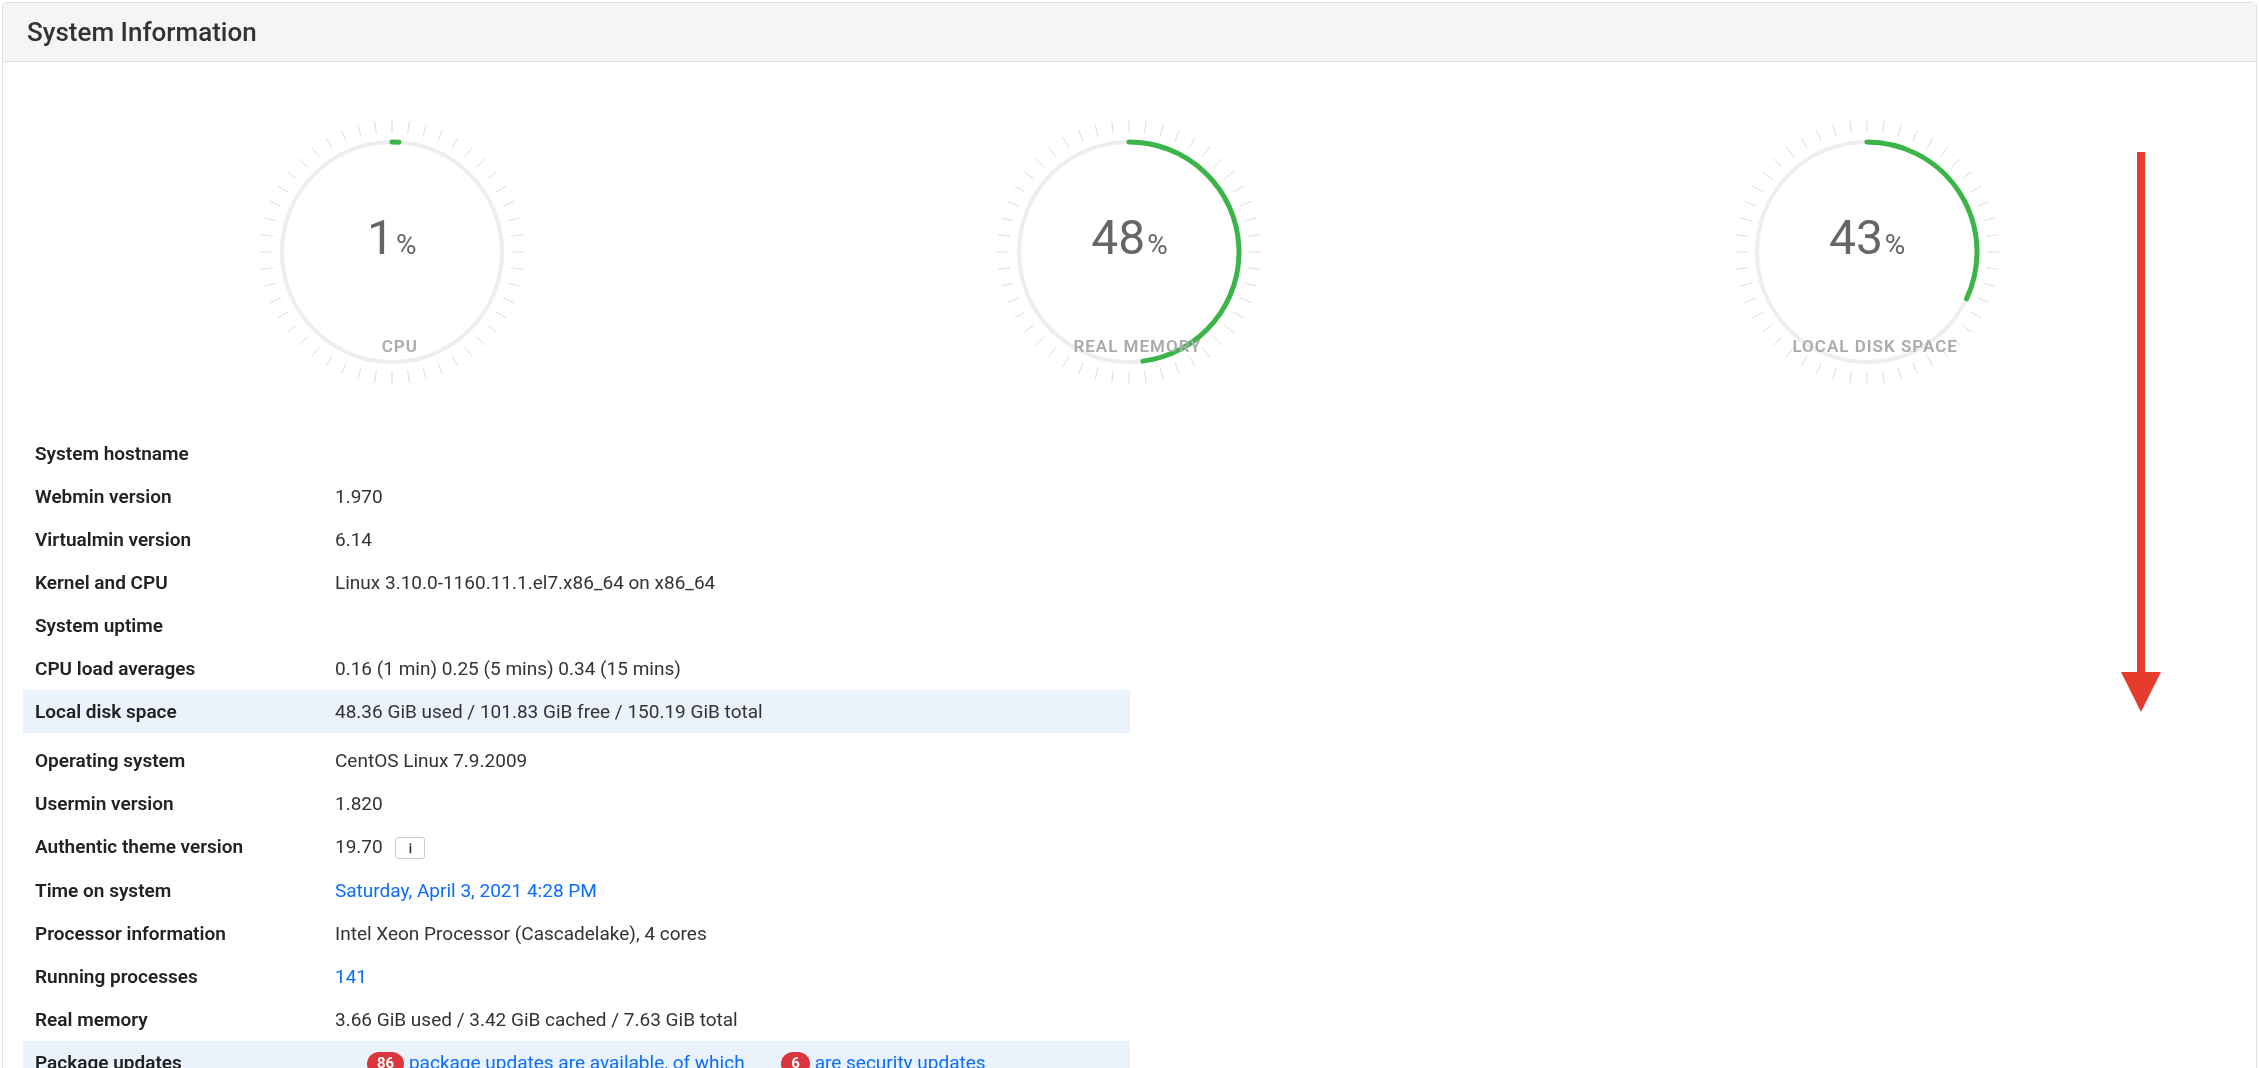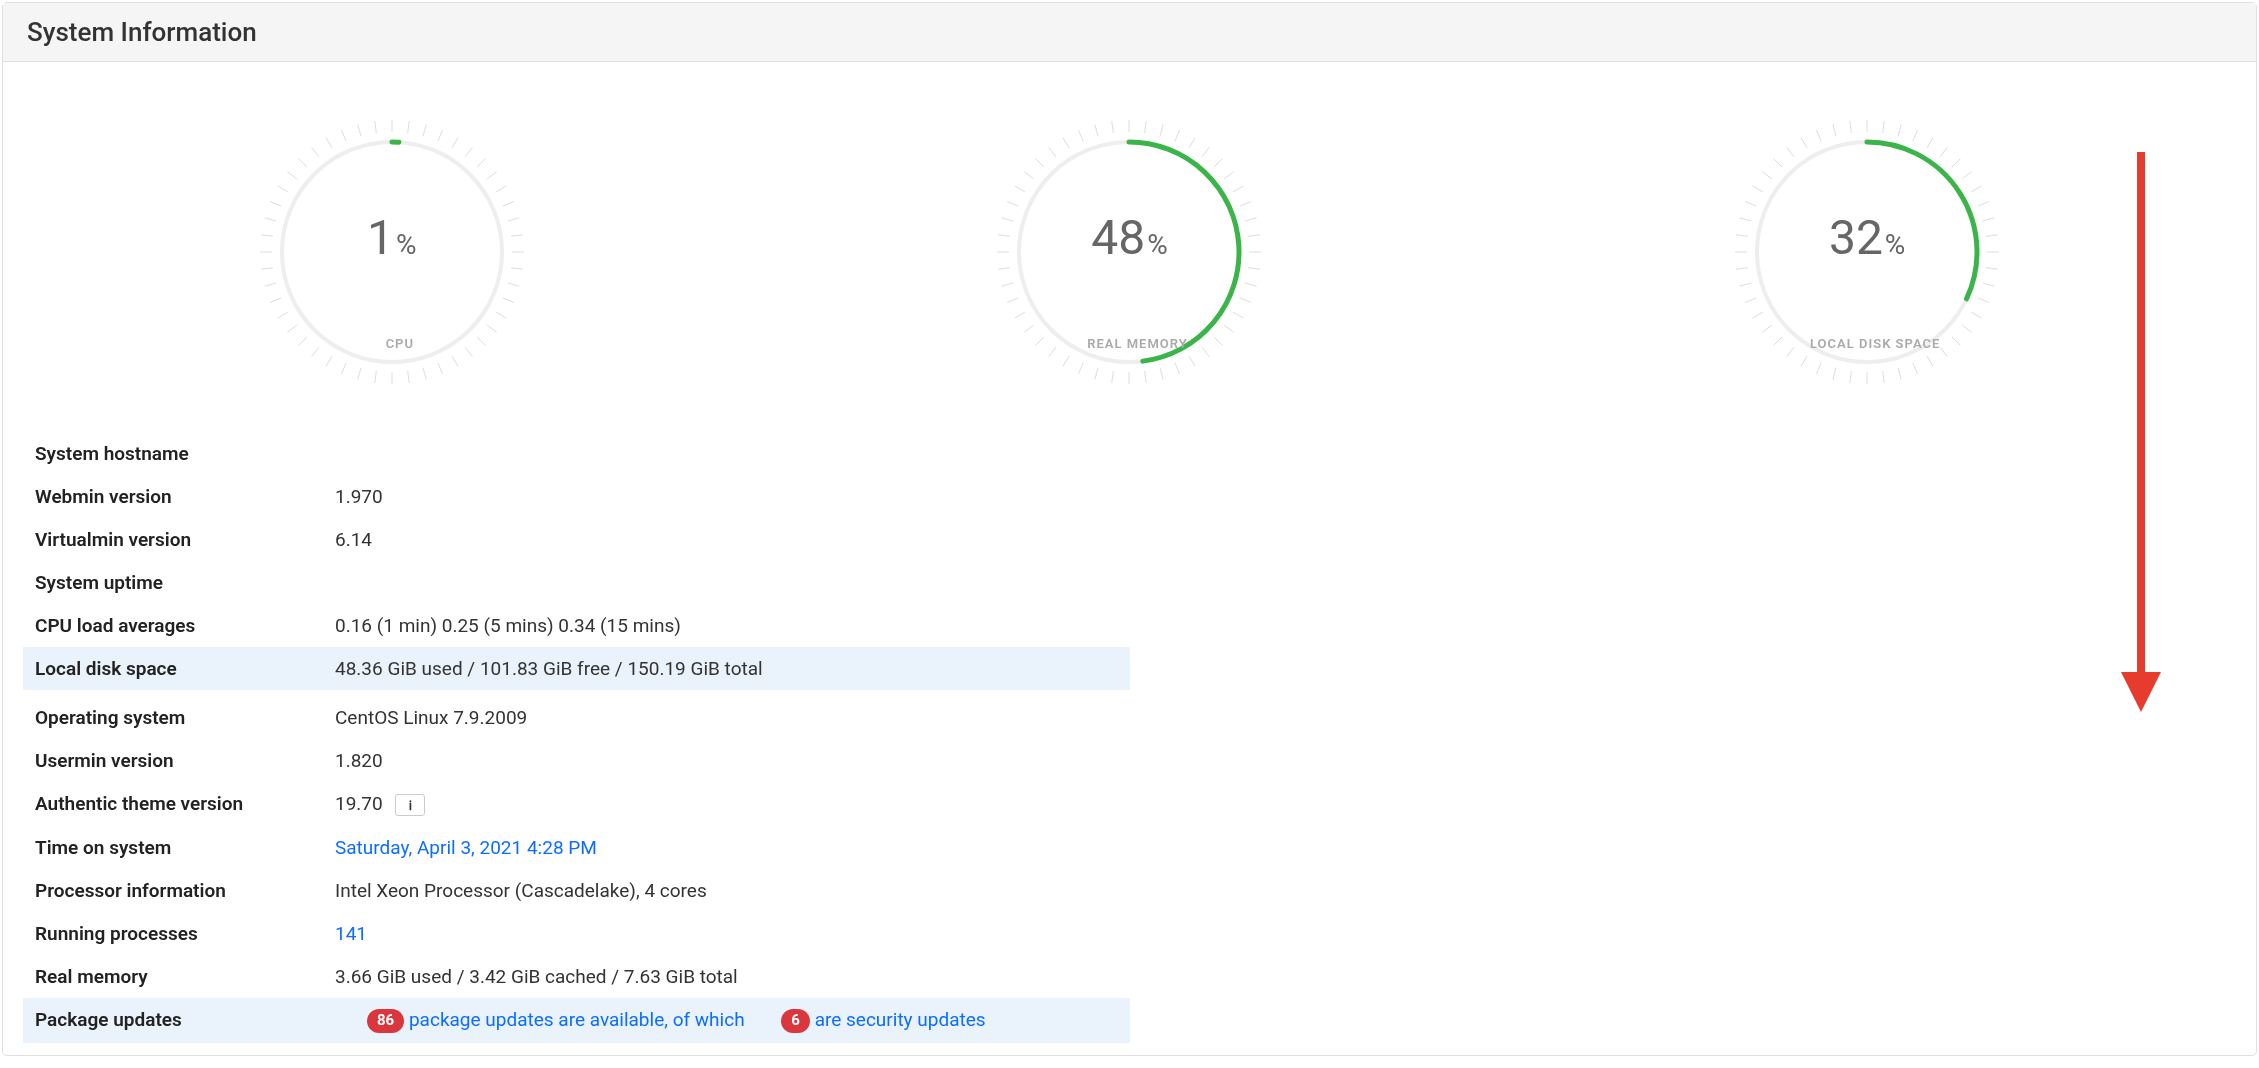--- a/index.html
+++ b/index.html
@@ -29,21 +29,21 @@
   justify-content: space-around;
   align-items: center;
   padding: 40px 0 30px 0;
   position: relative;
 }
 .gauge { position: relative; width: 300px; height: 300px; display: flex; align-items: center; justify-content: center; }
 .gauge svg { position: absolute; top: 0; left: 0; }
 .gauge-text { position: absolute; top: 45%; left: 0; right: 0; text-align: center; transform: translateY(-50%); }
 .gauge-value { font-size: 48px; font-weight: 400; color: #666; }
 .gauge-pct { font-size: 28px; color: #666; margin-left: 2px; }
-.gauge-label { position: absolute; top: 78%; left: 16px; right: 0; text-align: center; font-size: 13px; font-weight: 600; color: #aaa; letter-spacing: 1px; }
+.gauge-label { position: absolute; top: 78%; left: 16px; right: 0; text-align: center; font-size: 17px; font-weight: 600; color: #aaa; letter-spacing: 1px; }
 .info-grid { display: flex; flex-wrap: wrap; gap: 6px; }
 .info-col { width: 50%; }
 .info-row { display: flex; padding: 10px 12px; align-items: flex-start; min-height: 42px; }
 .info-row.highlight { background: #eaf2fb; }
 .info-label { width: 300px; font-weight: 600; color: #222; flex-shrink: 0; }
 .info-value { flex: 1; color: #333; }
 .link { color: #0d6efd; cursor: pointer; }
 .badge {
   display: inline-block;
   background: #d9363e;
@@ -254,21 +254,21 @@
             <line x1="65.14718625761428" y1="65.14718625761431" x2="56.66190488337571" y2="56.66190488337574" stroke="#ddd" stroke-width="1"></line>
             <line x1="76.9486285189535" y1="54.79759916505181" x2="69.64349137084885" y2="45.277359081556995" stroke="#ddd" stroke-width="1"></line>
             <line x1="89.99999999999994" y1="46.07695154586739" x2="83.99999999999994" y2="35.68464670045414" stroke="#ddd" stroke-width="1"></line>
             <line x1="104.07798811618916" y1="39.134456098645614" x2="99.48578692780808" y2="28.04790170851018" stroke="#ddd" stroke-width="1"></line>
             <line x1="118.94171458769753" y1="34.0889008453118" x2="115.83588604646728" y2="22.497790929842978" stroke="#ddd" stroke-width="1"></line>
             <line x1="134.3368569335938" y1="31.02661663514276" x2="132.7705426269532" y2="19.129278298657027" stroke="#ddd" stroke-width="1"></line>
             <circle cx="150" cy="150" r="110" fill="none" stroke="#eee" stroke-width="4"></circle>
             <path d="M 150 40 A 110 110 0 0 1 249.53097577126215 196.835722072158" fill="none" stroke="#3bb54a" stroke-width="5" stroke-linecap="round"></path>
           </svg>
         <div class="gauge-text">
-          <span class="gauge-value">32</span><span class="gauge-pct">%</span>
+          <span class="gauge-value">43</span><span class="gauge-pct">%</span>
         </div>
         <div class="gauge-label">LOCAL DISK SPACE</div>
       </div>
 
       <svg class="arrow-annot" viewBox="0 0 50 560">
         <line x1="25" y1="0" x2="25" y2="530" stroke="#e63c2e" stroke-width="8"></line>
         <polygon points="5,520 45,520 25,560" fill="#e63c2e"></polygon>
       </svg>
     </div>
 
@@ -278,20 +278,24 @@
           <div class="info-label">System hostname</div>
           <div class="info-value"></div>
         </div>
         <div class="info-row">
           <div class="info-label">Webmin version</div>
           <div class="info-value">1.970</div>
         </div>
         <div class="info-row">
           <div class="info-label">Virtualmin version</div>
           <div class="info-value">6.14</div>
+        </div>
+        <div class="info-row">
+          <div class="info-label">Kernel and CPU</div>
+          <div class="info-value">Linux 3.10.0-1160.11.1.el7.x86_64 on x86_64</div>
         </div>
         <div class="info-row">
           <div class="info-label">System uptime</div>
         </div>
         <div class="info-row">
           <div class="info-label">CPU load averages</div>
           <div class="info-value">0.16 (1 min) 0.25 (5 mins) 0.34 (15 mins)</div>
         </div>
         <div class="info-row highlight">
           <div class="info-label">Local disk space</div>

